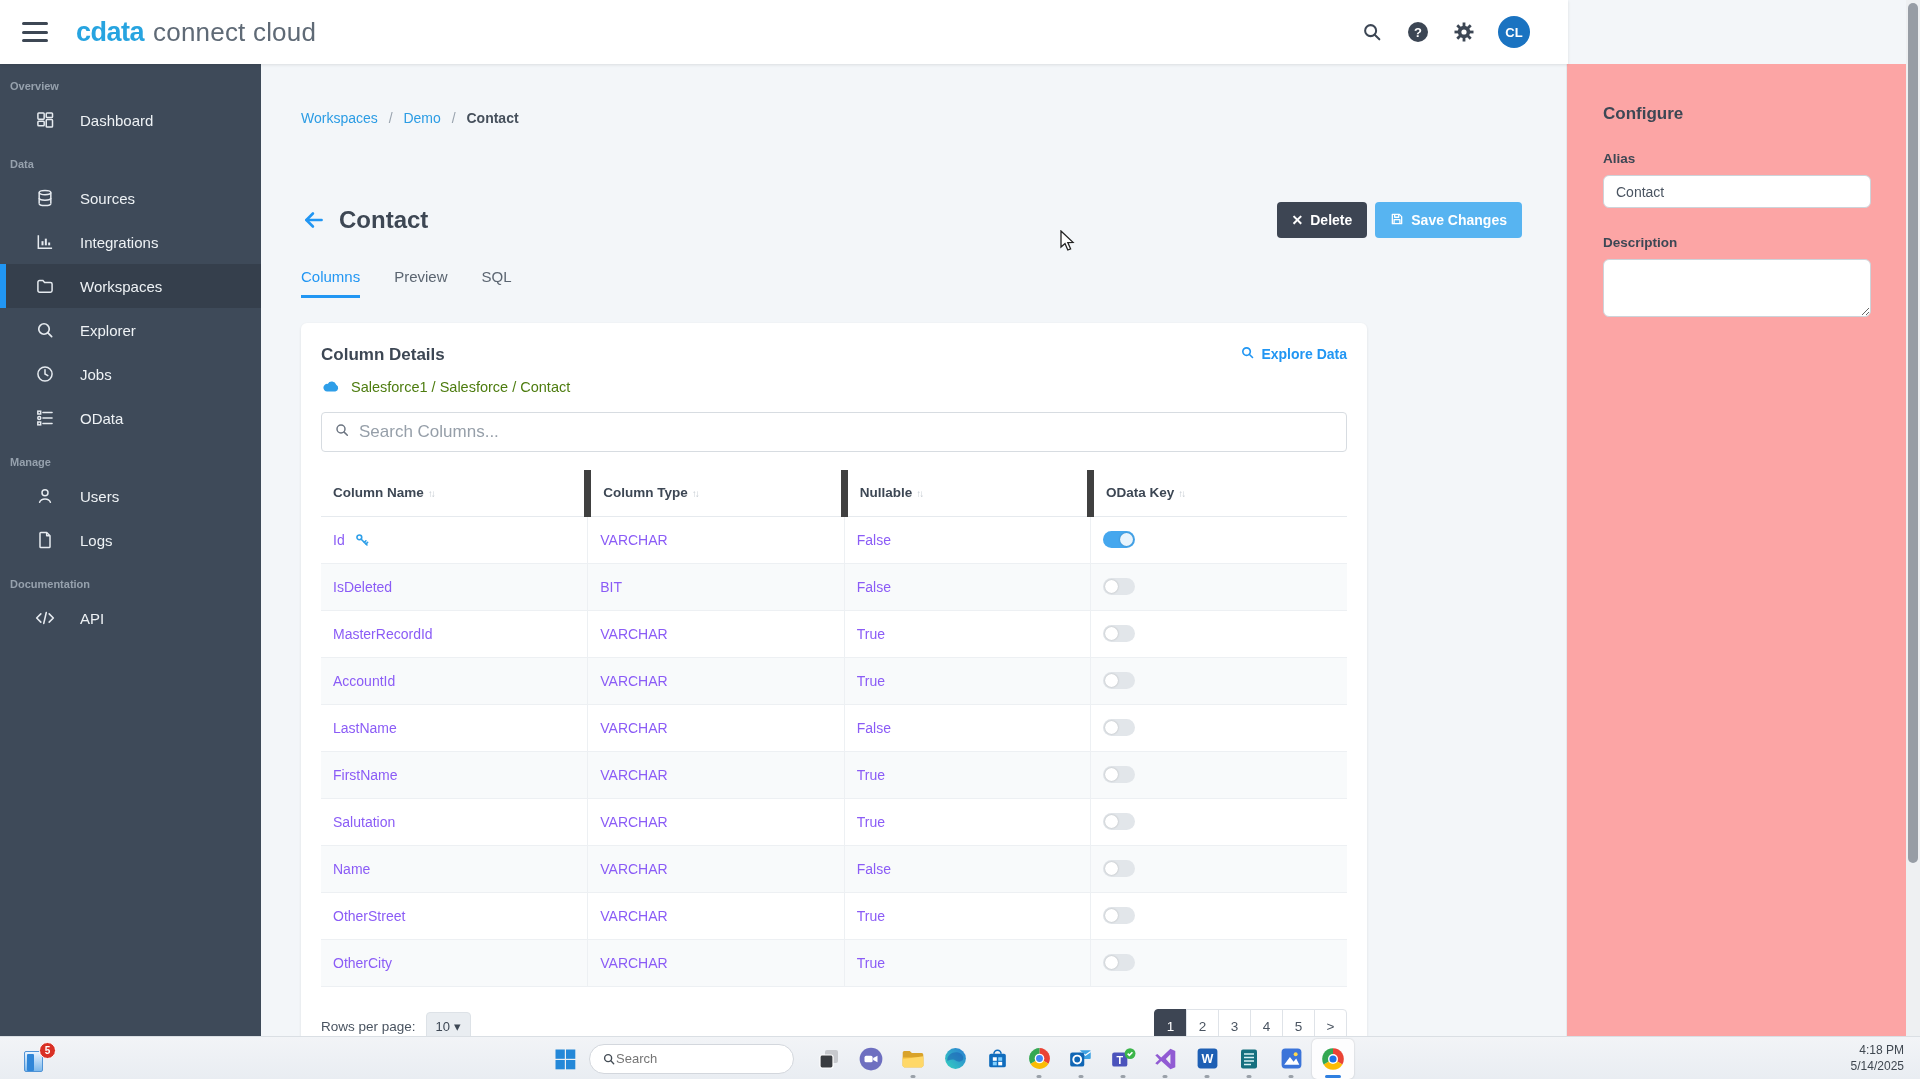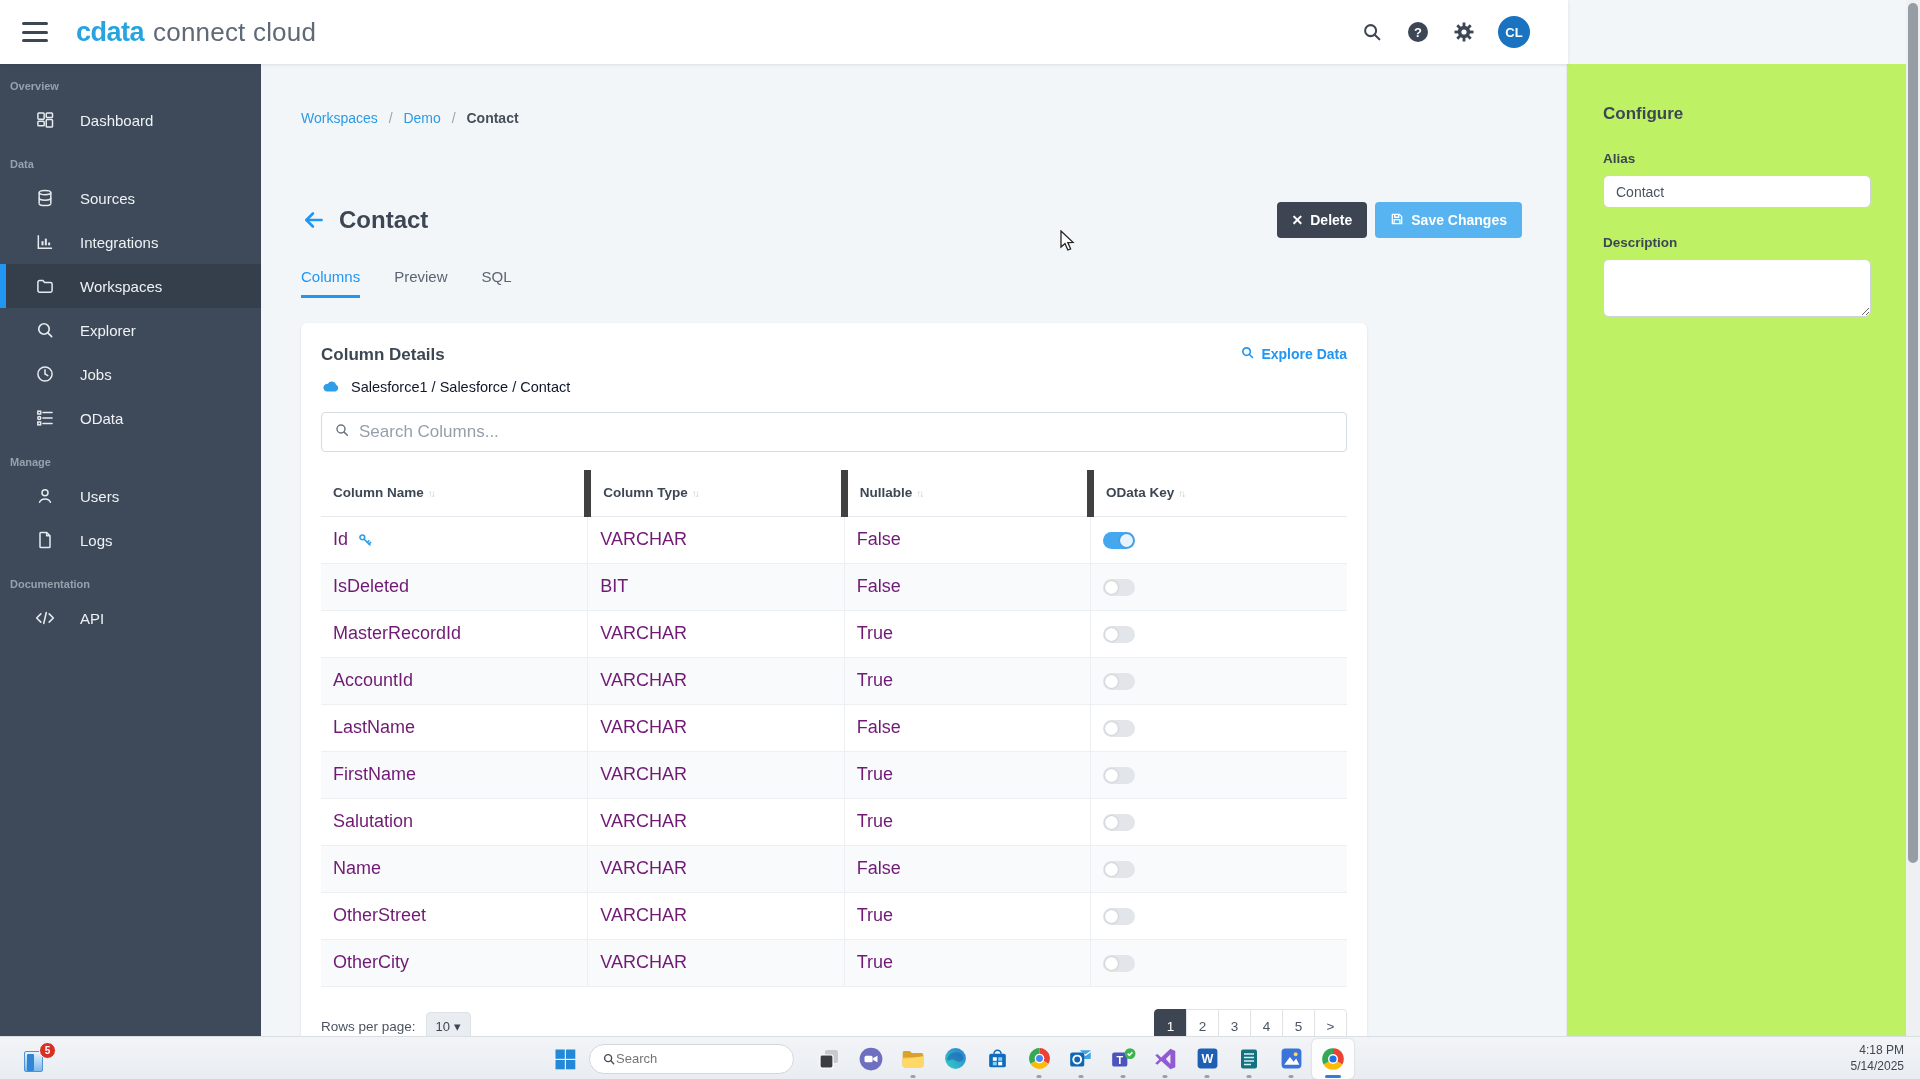--- a/index.html
+++ b/index.html
@@ -49,34 +49,34 @@
   .tab { font-size:15px; padding-bottom:10px; color:#5b6571; cursor:pointer; }
   .tab.active { color:#2196f3; border-bottom:3px solid #2196f3; }
 
   
   .card { position:absolute; left:40px; top:259px; width:1066px; background:#fff; border-radius:6px;
     box-shadow:0 1px 3px rgba(0,0,0,.09); padding:22px 20px 18px 20px; }
   .card-head { display:flex; align-items:flex-start; }
   .card-title { font-size:17px; font-weight:700; color:#3d4754; }
   .explore { margin-left:auto; display:flex; align-items:center; gap:6px; color:#2196f3;
     font-size:14px; font-weight:600; cursor:pointer; }
-  .conn-row { margin-top:12px; display:flex; align-items:center; gap:9px; font-size:14.5px; color:#0f172a; }
+  .conn-row { margin-top:12px; display:flex; align-items:center; gap:9px; font-size:14.5px; color:#4d7c0f; }
 
   .search-box { margin-top:16px; height:40px; border:1px solid #d7dce1; border-radius:4px;
     display:flex; align-items:center; padding:0 12px; background:#fff; }
   .search-box input { border:none; outline:none; flex:1; font-size:17px; color:#46505c;
     margin-left:9px; font-family:inherit; background:transparent; }
   .search-box input::placeholder { color:#969fa9; }
 
   table.cols { margin-top:18px; width:100%; border-collapse:collapse; table-layout:fixed; }
   table.cols th { text-align:left; font-size:13.5px; font-weight:700; color:#3d4754; height:46px;
     border-bottom:1px solid #e6eaee; border-right:7px solid #404040; padding-left:12px; cursor:pointer; }
   table.cols th:last-child { border-right:none; }
   .sort-glyph { font-size:10px; color:#c4cad1; margin-left:4px; letter-spacing:-2px; }
-  table.cols td { font-size:18px; color:#701a75; height:47px; border-bottom:1px solid #edf0f3;
+  table.cols td { font-size:14px; color:#8b5cf6; height:47px; border-bottom:1px solid #edf0f3;
     border-right:1px solid #edf0f3; padding-left:12px; }
   table.cols td:last-child { border-right:none; }
   table.cols tr.alt td { background:#f8fafb; }
   .name-cell { display:flex; align-items:center; gap:9px; }
 
   .toggle { display:inline-block; width:32px; height:17px; border-radius:9px; position:relative;
     background:#e2e6ea; cursor:pointer; vertical-align:middle; }
   .toggle::after { content:""; position:absolute; width:13px; height:13px; border-radius:50%;
     background:#fff; top:2px; left:2px; box-shadow:0 0 2px rgba(0,0,0,.25); }
   .toggle.on { background:#45a7ee; }
@@ -89,21 +89,21 @@
     justify-content:center; gap:4px; cursor:pointer; padding:0 7px; }
   .pages { margin-left:auto; display:flex; }
   .page-btn { min-width:33px; height:36px; border:1px solid #dfe3e8; background:#fff; color:#4a5461;
     font-size:13.5px; display:flex; align-items:center; justify-content:center; cursor:pointer;
     margin-left:-1px; font-family:inherit; }
   .page-btn:first-child { border-radius:4px 0 0 4px; margin-left:0; }
   .page-btn:last-child { border-radius:0 4px 4px 0; }
   .page-btn.active { background:#3d4553; border-color:#3d4553; color:#fff; }
 
   
-  .config { position:absolute; left:1566px; top:64px; width:340px; height:972px; background:#bef264;
+  .config { position:absolute; left:1566px; top:64px; width:340px; height:972px; background:#fca5a5;
     border-left:1px solid #e6e9ed; padding:40px 47px 0 36px; }
   .config h2 { font-size:17px; font-weight:700; color:#3d4754; }
   .cfg-label { margin-top:27px; font-size:13.5px; font-weight:700; color:#3d4754; }
   .cfg-input { margin-top:9px; width:268px; height:33px; border:1px solid #cdd3d9; border-radius:6px;
     font-size:14px; color:#4a5461; padding:0 12px; font-family:inherit; outline:none; background:#fff; }
   .cfg-textarea { margin-top:9px; width:268px; height:58px; border:1px solid #cdd3d9; border-radius:6px;
     font-size:14px; color:#4a5461; padding:7px 12px; font-family:inherit; outline:none; resize:both; }
 
   
   .vscroll { position:absolute; right:0; top:0; width:14px; height:1036px; background:#eef0f2; z-index:40; }

